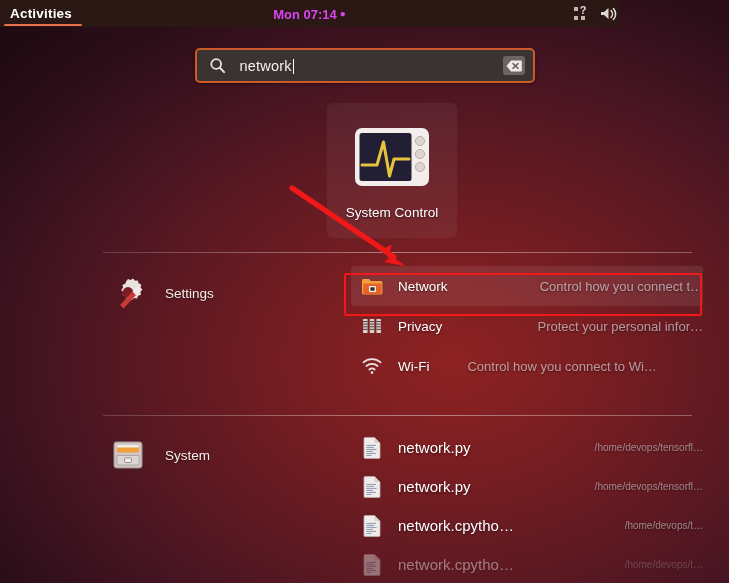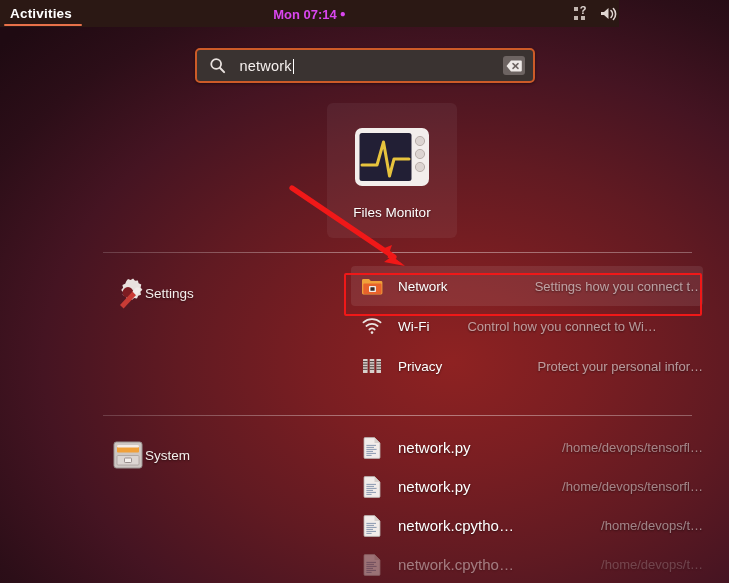--- a/index.html
+++ b/index.html
@@ -118,21 +118,21 @@
   .sep.one { top: 252px; }
   .sep.two { top: 415px; }
 
   
   .group { position: absolute; left: 103px; width: 600px; }
   .group.settings { top: 266px; }
   .group.files { top: 428px; }
 
   .group-head {
     position: absolute; left: 8px; top: 10px;
-    display: flex; align-items: center; 
+    display: flex; align-items: center; gap: 20px;
   }
   .group-ico { width: 34px; height: 34px; flex: 0 0 auto; }
   .group-name {
     font-size: 13.5px; color: #f4eeeb;
     text-shadow: 0 1px 2px rgba(0,0,0,.5);
   }
 
   .rows { position: absolute; left: 248px; top: 0; width: 352px; }
   .row {
     position: relative;
@@ -153,21 +153,21 @@
     text-shadow: 0 1px 2px rgba(0,0,0,.5);
   }
   .row-desc {
     font-size: 13px; color: rgba(255,255,255,.56);
     margin-left: auto;
     white-space: nowrap;
     text-shadow: 0 1px 2px rgba(0,0,0,.45);
   }
   .files .rows .row { height: 39px; }
   .files .row-title { font-size: 15px; }
-  .files .row-desc { font-size: 13px; color: rgba(255,255,255,.47); text-align: right; }
+  .files .row-desc { font-size: 10px; color: rgba(255,255,255,.47); text-align: right; }
   .row.faded { opacity: .42; }
 
   
   .rows .row .row-desc.w1 { margin-left: 38px; }
 
   
   .anno-box {
     position: absolute;
     left: 344px; top: 273px;
     width: 358px; height: 43px;
@@ -225,21 +225,21 @@
 
 <div class="app-tile">
   <svg class="monitor-ico" viewBox="0 0 78 70">
     <rect x="2" y="4" width="74" height="58" rx="7" fill="#f3eeec"></rect>
     <rect x="6.5" y="9" width="52" height="48" rx="2.5" fill="#221f35"></rect>
     <path d="M9 41 H24 L30.5 18 L36.5 52 L41 35 H56" stroke="#e7c33d" stroke-width="3" fill="none" stroke-linejoin="round" stroke-linecap="round"></path>
     <circle cx="67" cy="17" r="4.6" fill="#dcd4d1" stroke="#b3a9a5" stroke-width="0.9"></circle>
     <circle cx="67" cy="30" r="4.6" fill="#dcd4d1" stroke="#b3a9a5" stroke-width="0.9"></circle>
     <circle cx="67" cy="43" r="4.6" fill="#dcd4d1" stroke="#b3a9a5" stroke-width="0.9"></circle>
   </svg>
-  <div class="app-label">Files Monitor</div>
+  <div class="app-label">System Control</div>
 </div>
 
 <div class="sep one"></div>
 <div class="sep two"></div>
 
 <div class="group settings">
   <div class="group-head">
     <svg class="group-ico" viewBox="0 0 34 34">
       <path d="M17 3 l2.6 1.1 2.5 -1.6 1.9 2.2 2.9 -0.3 0.7 2.9 2.7 1.2 -0.7 2.9 1.8 2.3 -2 2.1 0.6 2.9 -2.8 1 -1.2 2.7 -2.9 -0.4 -2.2 1.9 -2.3 -1.8 -2.9 0.7 -1.2 -2.7 -2.8 -1 0.5 -2.9 -2 -2.1 1.9 -2.3 -0.7 -2.9 2.8 -1.1 1.2 -2.7z" fill="#e8e2df"></path>
       <circle cx="17" cy="16.5" r="5.4" fill="#7d1c22"></circle>
@@ -253,34 +253,21 @@
     <div class="row selected">
       <span class="row-ico">
         <svg width="22" height="20" viewBox="0 0 22 20">
           <path d="M1 4.4 a1.4 1.4 0 0 1 1.4 -1.4 H8 l1.8 2.1 H20 a1.4 1.4 0 0 1 1.4 1.4 V17 a1.4 1.4 0 0 1 -1.4 1.4 H2.4 A1.4 1.4 0 0 1 1 17 z" fill="#f0a03a"></path>
           <path d="M3.4 7.6 H19.4 a1.1 1.1 0 0 1 1.1 1.1 V17 a1.1 1.1 0 0 1 -1.1 1.1 H3.4 A1.1 1.1 0 0 1 2.3 17 V8.7 a1.1 1.1 0 0 1 1.1 -1.1z" fill="#e8622c"></path>
           <rect x="8" y="10" width="7" height="6" rx="0.8" fill="#f3ece9"></rect>
           <rect x="9.4" y="11.2" width="4.2" height="3.6" rx="0.5" fill="#3a2b28"></rect>
         </svg>
       </span>
       <span class="row-title">Network</span>
-      <span class="row-desc">Settings how you connect t…</span>
-    </div>
-
-    <div class="row">
-      <span class="row-ico">
-        <svg width="22" height="18" viewBox="0 0 22 18">
-          <path d="M2.4 5.4 a13 13 0 0 1 17.2 0" stroke="#ece5e2" stroke-width="1.7" fill="none" stroke-linecap="round"></path>
-          <path d="M5.4 9 a8.6 8.6 0 0 1 11.2 0" stroke="#ece5e2" stroke-width="1.7" fill="none" stroke-linecap="round"></path>
-          <path d="M8.3 12.5 a4.4 4.4 0 0 1 5.4 0" stroke="#ece5e2" stroke-width="1.7" fill="none" stroke-linecap="round"></path>
-          <circle cx="11" cy="15.6" r="1.3" fill="#ece5e2"></circle>
-        </svg>
-      </span>
-      <span class="row-title">Wi-Fi</span>
-      <span class="row-desc w1">Control how you connect to Wi…</span>
+      <span class="row-desc">Control how you connect t…</span>
     </div>
 
     <div class="row">
       <span class="row-ico">
         <svg width="22" height="20" viewBox="0 0 22 20">
           <g fill="#d8cfcb">
             <rect x="2" y="3" width="4.6" height="14" rx="0.6"></rect>
             <rect x="8.7" y="3" width="4.6" height="14" rx="0.6"></rect>
             <rect x="15.4" y="3" width="4.6" height="14" rx="0.6"></rect>
           </g>
@@ -297,20 +284,33 @@
               <rect x="15.4" y="7.6" width="4.6" height="1.1"></rect>
             <rect x="15.4" y="10.2" width="4.6" height="1.1"></rect>
               <rect x="15.4" y="12.8" width="4.6" height="1.1"></rect>
           </g>
         </svg>
       </span>
       <span class="row-title">Privacy</span>
       <span class="row-desc">Protect your personal infor…</span>
     </div>
 
+    <div class="row">
+      <span class="row-ico">
+        <svg width="22" height="18" viewBox="0 0 22 18">
+          <path d="M2.4 5.4 a13 13 0 0 1 17.2 0" stroke="#ece5e2" stroke-width="1.7" fill="none" stroke-linecap="round"></path>
+          <path d="M5.4 9 a8.6 8.6 0 0 1 11.2 0" stroke="#ece5e2" stroke-width="1.7" fill="none" stroke-linecap="round"></path>
+          <path d="M8.3 12.5 a4.4 4.4 0 0 1 5.4 0" stroke="#ece5e2" stroke-width="1.7" fill="none" stroke-linecap="round"></path>
+          <circle cx="11" cy="15.6" r="1.3" fill="#ece5e2"></circle>
+        </svg>
+      </span>
+      <span class="row-title">Wi-Fi</span>
+      <span class="row-desc w1">Control how you connect to Wi…</span>
+    </div>
+
   </div>
 </div>
 
 <div class="group files">
   <div class="group-head">
     <svg class="group-ico" viewBox="0 0 34 34">
       <rect x="3" y="4" width="28" height="26" rx="2.4" fill="#cdc6c3" stroke="#9b9391" stroke-width="1"></rect>
       <rect x="6" y="7" width="22" height="7.5" rx="1" fill="#f0a03a"></rect>
       <rect x="6" y="7" width="22" height="2.6" rx="1" fill="#f3ece9"></rect>
       <rect x="6" y="17.5" width="22" height="9.5" rx="1" fill="#dcd5d2" stroke="#a89f9c" stroke-width="0.8"></rect>

